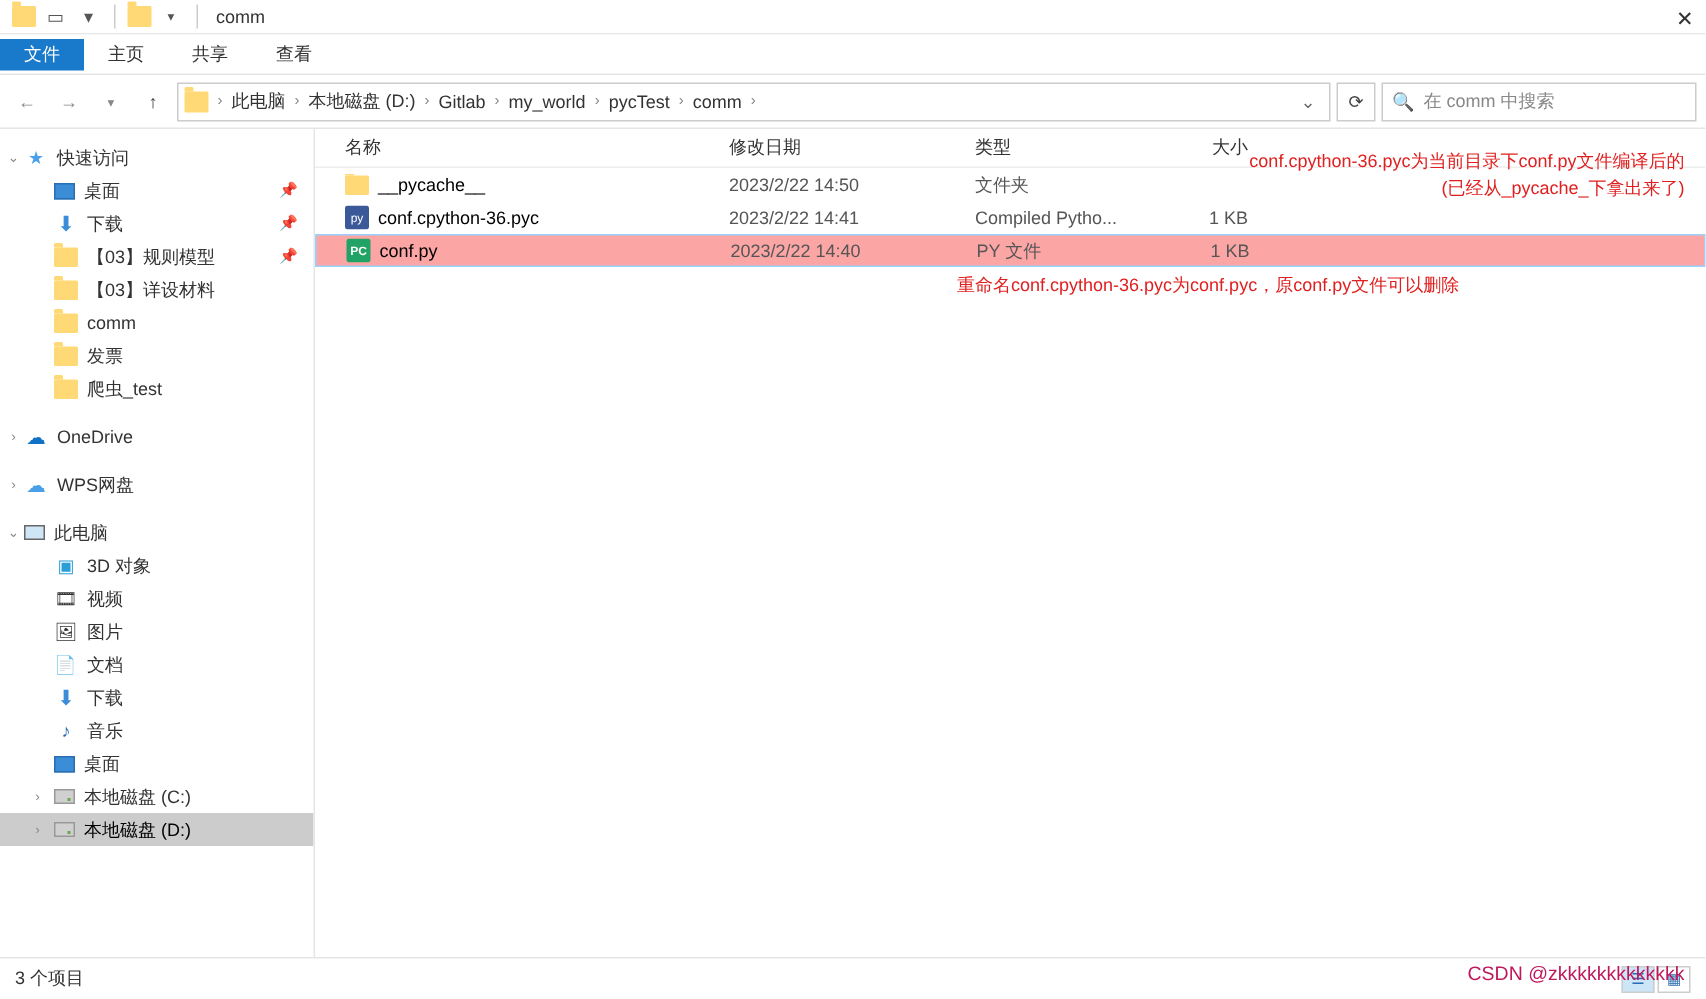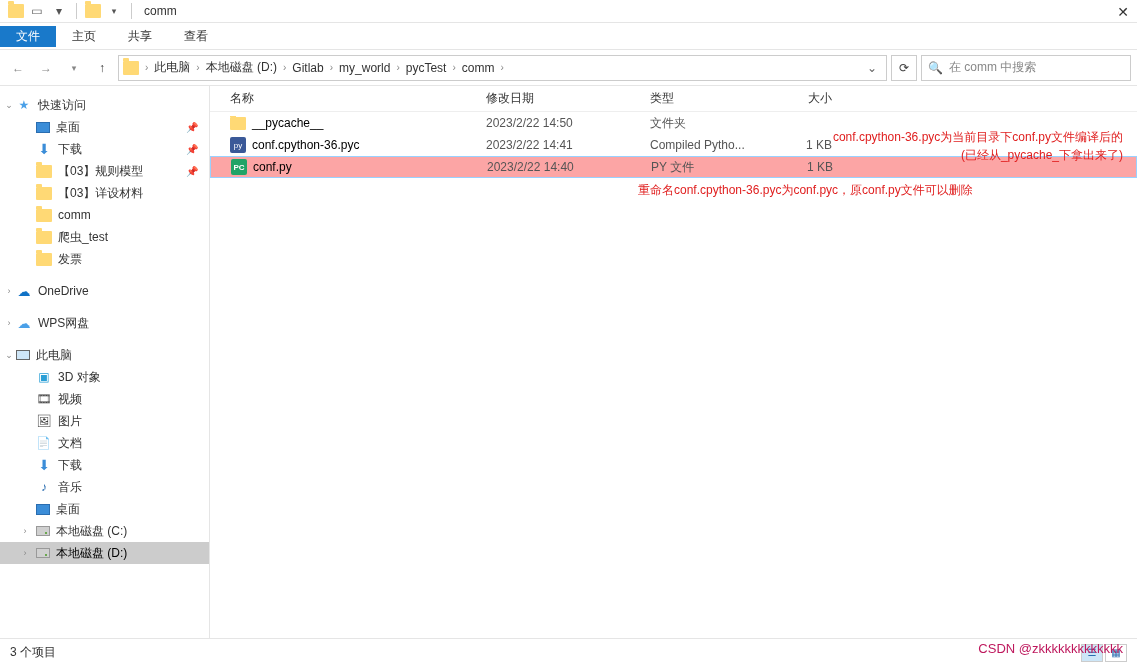--- a/index.html
+++ b/index.html
@@ -62,21 +62,21 @@
 .row { display: flex; height: 22px; align-items: center; padding-left: 14px; }
 .row.selected { background: #fca5a5; border: 1px solid #99d1ff; box-sizing: border-box; }
 .cell { padding: 0 6px; overflow: hidden; white-space: nowrap; text-overflow: ellipsis; }
 .cell.name { width: 256px; display: flex; align-items: center; gap: 6px; }
 .cell.date { width: 164px; color: #555; }
 .cell.type { width: 124px; color: #555; }
 .cell.size { width: 70px; text-align: right; color: #555; }
 .ic-pyc { width: 16px; height: 16px; background: #3b5998; border-radius: 2px; display:flex; align-items:center; justify-content:center; color:#fff; font-size:8px; }
 .ic-py { width: 16px; height: 16px; background: #21a366; border-radius: 2px; display:flex; align-items:center; justify-content:center; color:#fff; font-size:8px; font-weight:bold; }
 
-.ann1 { position: absolute; right: 14px; top: 42px; color: #e02020; text-align: right; line-height: 18px; }
+.ann1 { position: absolute; right: 14px; top: 12px; color: #e02020; text-align: right; line-height: 18px; }
 .ann2 { position: absolute; left: 428px; top: 96px; color: #e02020; }
 
 .status-bar { height: 28px; border-top: 1px solid #e5e5e5; display: flex; align-items: center; padding: 0 10px; color: #333; }
 .view-btns { margin-left: auto; display: flex; gap: 2px; }
 .view-btn { width: 22px; height: 18px; border: 1px solid #ccc; display:flex; align-items:center; justify-content:center; color:#2a6db0; font-size:10px; }
 .view-btn.active { background: #cde6f7; }
 
 .csdn-wm { position: absolute; right: 14px; bottom: 10px; color: #be185d; font-size: 13px; }
 </style>
 </head>
@@ -159,25 +159,25 @@
       <div class="side-item" style="padding-left:36px;">
         <span class="ic-folder"></span>
         <span>【03】详设材料</span>
       </div>
       <div class="side-item" style="padding-left:36px;">
         <span class="ic-folder"></span>
         <span>comm</span>
       </div>
       <div class="side-item" style="padding-left:36px;">
         <span class="ic-folder"></span>
+        <span>发票</span>
+      </div>
+      <div class="side-item" style="padding-left:36px;">
+        <span class="ic-folder"></span>
         <span>爬虫_test</span>
-      </div>
-      <div class="side-item" style="padding-left:36px;">
-        <span class="ic-folder"></span>
-        <span>发票</span>
       </div>
     </div>
 
     <div class="side-group">
       <div class="side-item header">
         <span class="expand">›</span>
         <span class="ic ic-cloud">☁</span>
         <span>OneDrive</span>
       </div>
     </div>

